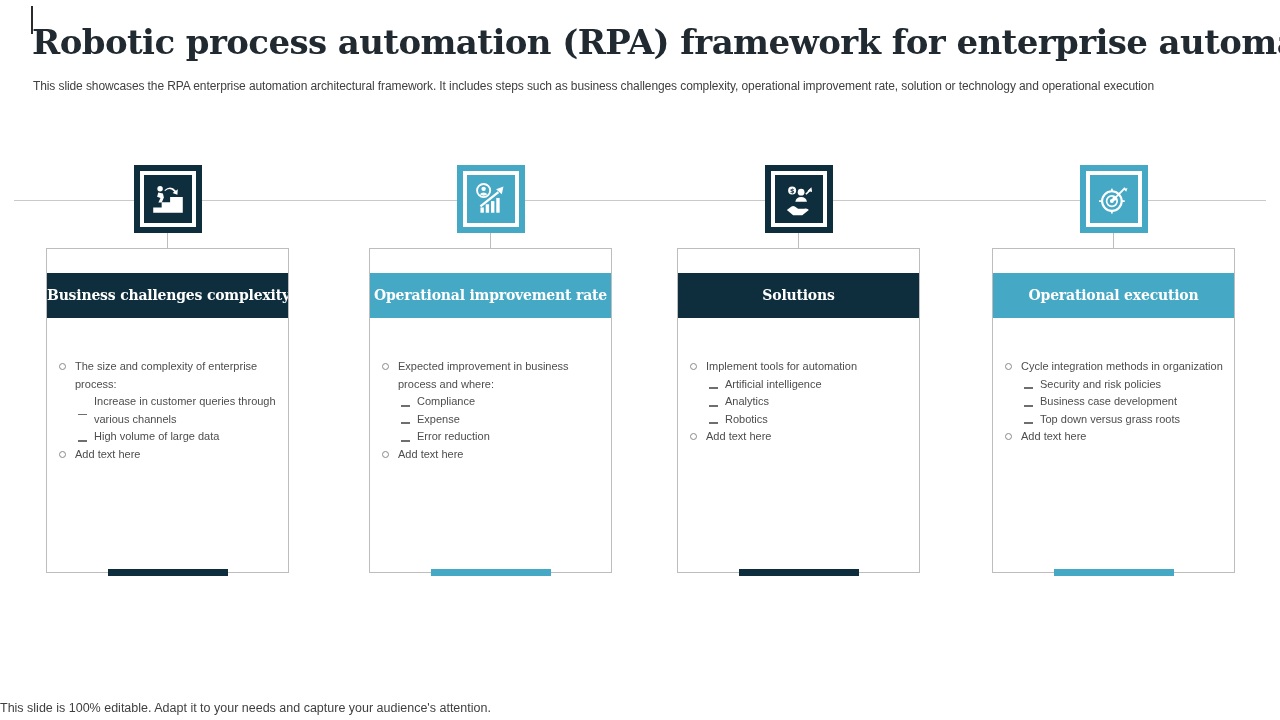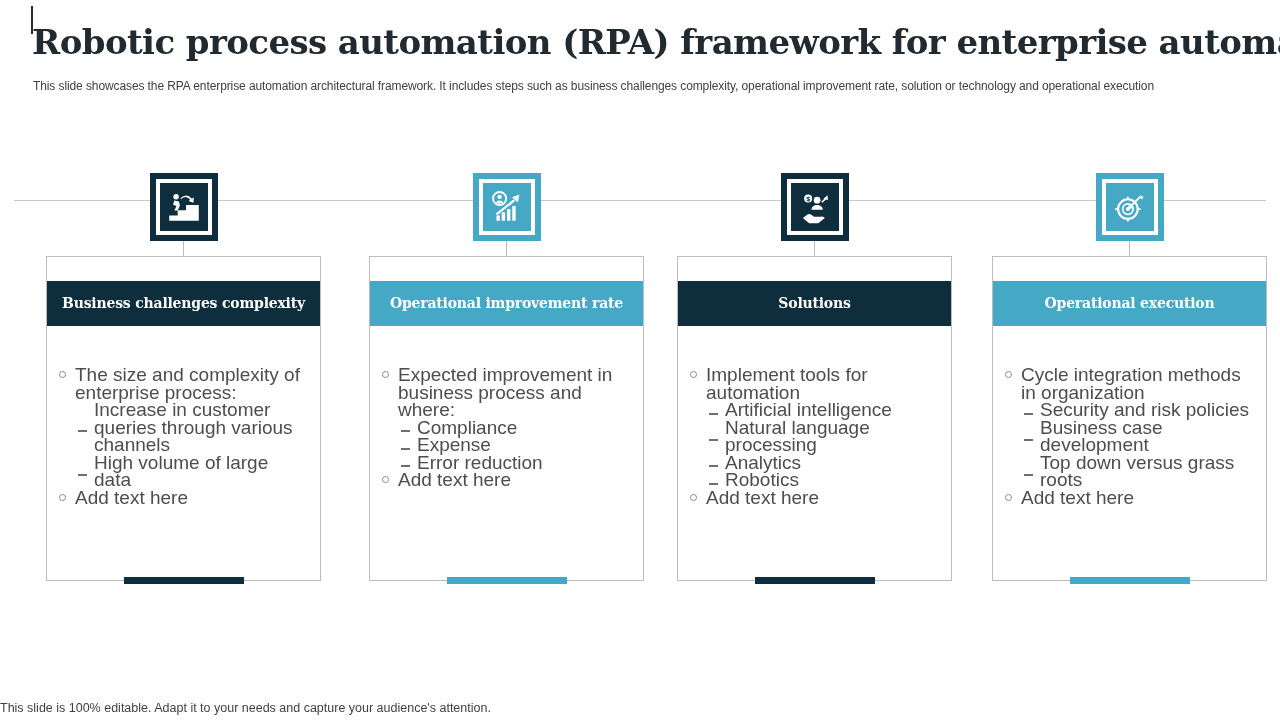--- a/index.html
+++ b/index.html
@@ -13,21 +13,21 @@
     position:absolute; left:32px; top:20px; width:1240px;
     font-family:"DejaVu Serif","Liberation Serif",serif; font-weight:700;
     font-size:34px; line-height:44px; letter-spacing:-0.6px; color:#212A31; white-space:nowrap;
   }
   .subtitle {
     position:absolute; left:33px; top:79px; width:1240px;
     font-size:12px; line-height:14px; color:#404040; letter-spacing:-0.1px; white-space:nowrap;
   }
   .hline { position:absolute; top:200px; left:14px; width:1252px; height:0; border-top:1px solid #c9c9c9; }
 
-  .col { position:absolute; top:173px; width:275px; z-index:1; }
+  .col { position:absolute; top:165px; width:243px; z-index:1; }
   .col:nth-of-type(1){ left:46px; }
   .col:nth-of-type(2){ left:361px;padding-left:8px; }
   .col:nth-of-type(3){ left:677px; }
   .col:nth-of-type(4){ left:992px; }
   .theme-navy { --theme:var(--navy); }
   .theme-teal { --theme:var(--teal); }
 
   .icon-frame { width:68px; height:68px; margin:0 auto; background:var(--theme); position:relative; }
   .icon-inner {
     position:absolute; top:6px; left:6px; right:6px; bottom:6px;
@@ -38,21 +38,21 @@
 
   .connector { width:1px; height:15px; margin:0 auto; background:#bdbdbd; }
 
   .card { position:relative; height:325px; background:#ffffff; border:1px solid #bdbdbd; box-sizing:border-box; }
   .card-header {
     margin-top:24px; height:45px; line-height:45px; background:var(--theme);
     color:#ffffff; text-align:center;
     font-family:"DejaVu Serif","Liberation Serif",serif; font-weight:700;
     font-size:14px; letter-spacing:-0.2px; white-space:nowrap; overflow:hidden;
   }
-  .card-body { padding:40px 10px 0 12px; font-size:19px; line-height:17.5px; color:#4d4d4d; }
+  .card-body { padding:40px 10px 0 12px; font-size:11px; line-height:17.5px; color:#4d4d4d; }
   .bullet-item { display:flex; }
   .ring { flex:none; width:7px; height:7px; border:1.2px solid #8a8a8a; border-radius:50%; margin:5px 9px 0 0; box-sizing:border-box; }
   .sub-item { display:flex; padding-left:19px;align-items:center; }
   .dash { flex:none; width:9px; height:1.6px; background:#6e6e6e; margin:8px 7px 0 0; }
   .accent-bar { position:absolute; bottom:-4px; left:50%; transform:translateX(-50%); width:120px; height:7px; background:var(--theme); }
 
   .footer { position:absolute; left:0; right:0; top:701px; font-size:12.5px; color:#3f3f3f; }
 </style>
 </head>
 <body>
@@ -160,24 +160,20 @@
     <div class="card">
       <div class="card-header">Solutions</div>
       <div class="card-body">
             <div class="bullet-item">
               <span class="ring"></span>
               <span>Implement tools for automation</span>
             </div>
             <div class="sub-item">
               <span class="dash"></span>
               <span>Artificial intelligence</span>
-            </div>
-            <div class="sub-item">
-              <span class="dash"></span>
-              <span>Natural language processing</span>
             </div>
             <div class="sub-item">
               <span class="dash"></span>
               <span>Analytics</span>
             </div>
             <div class="sub-item">
               <span class="dash"></span>
               <span>Robotics</span>
             </div>
             <div class="bullet-item">

